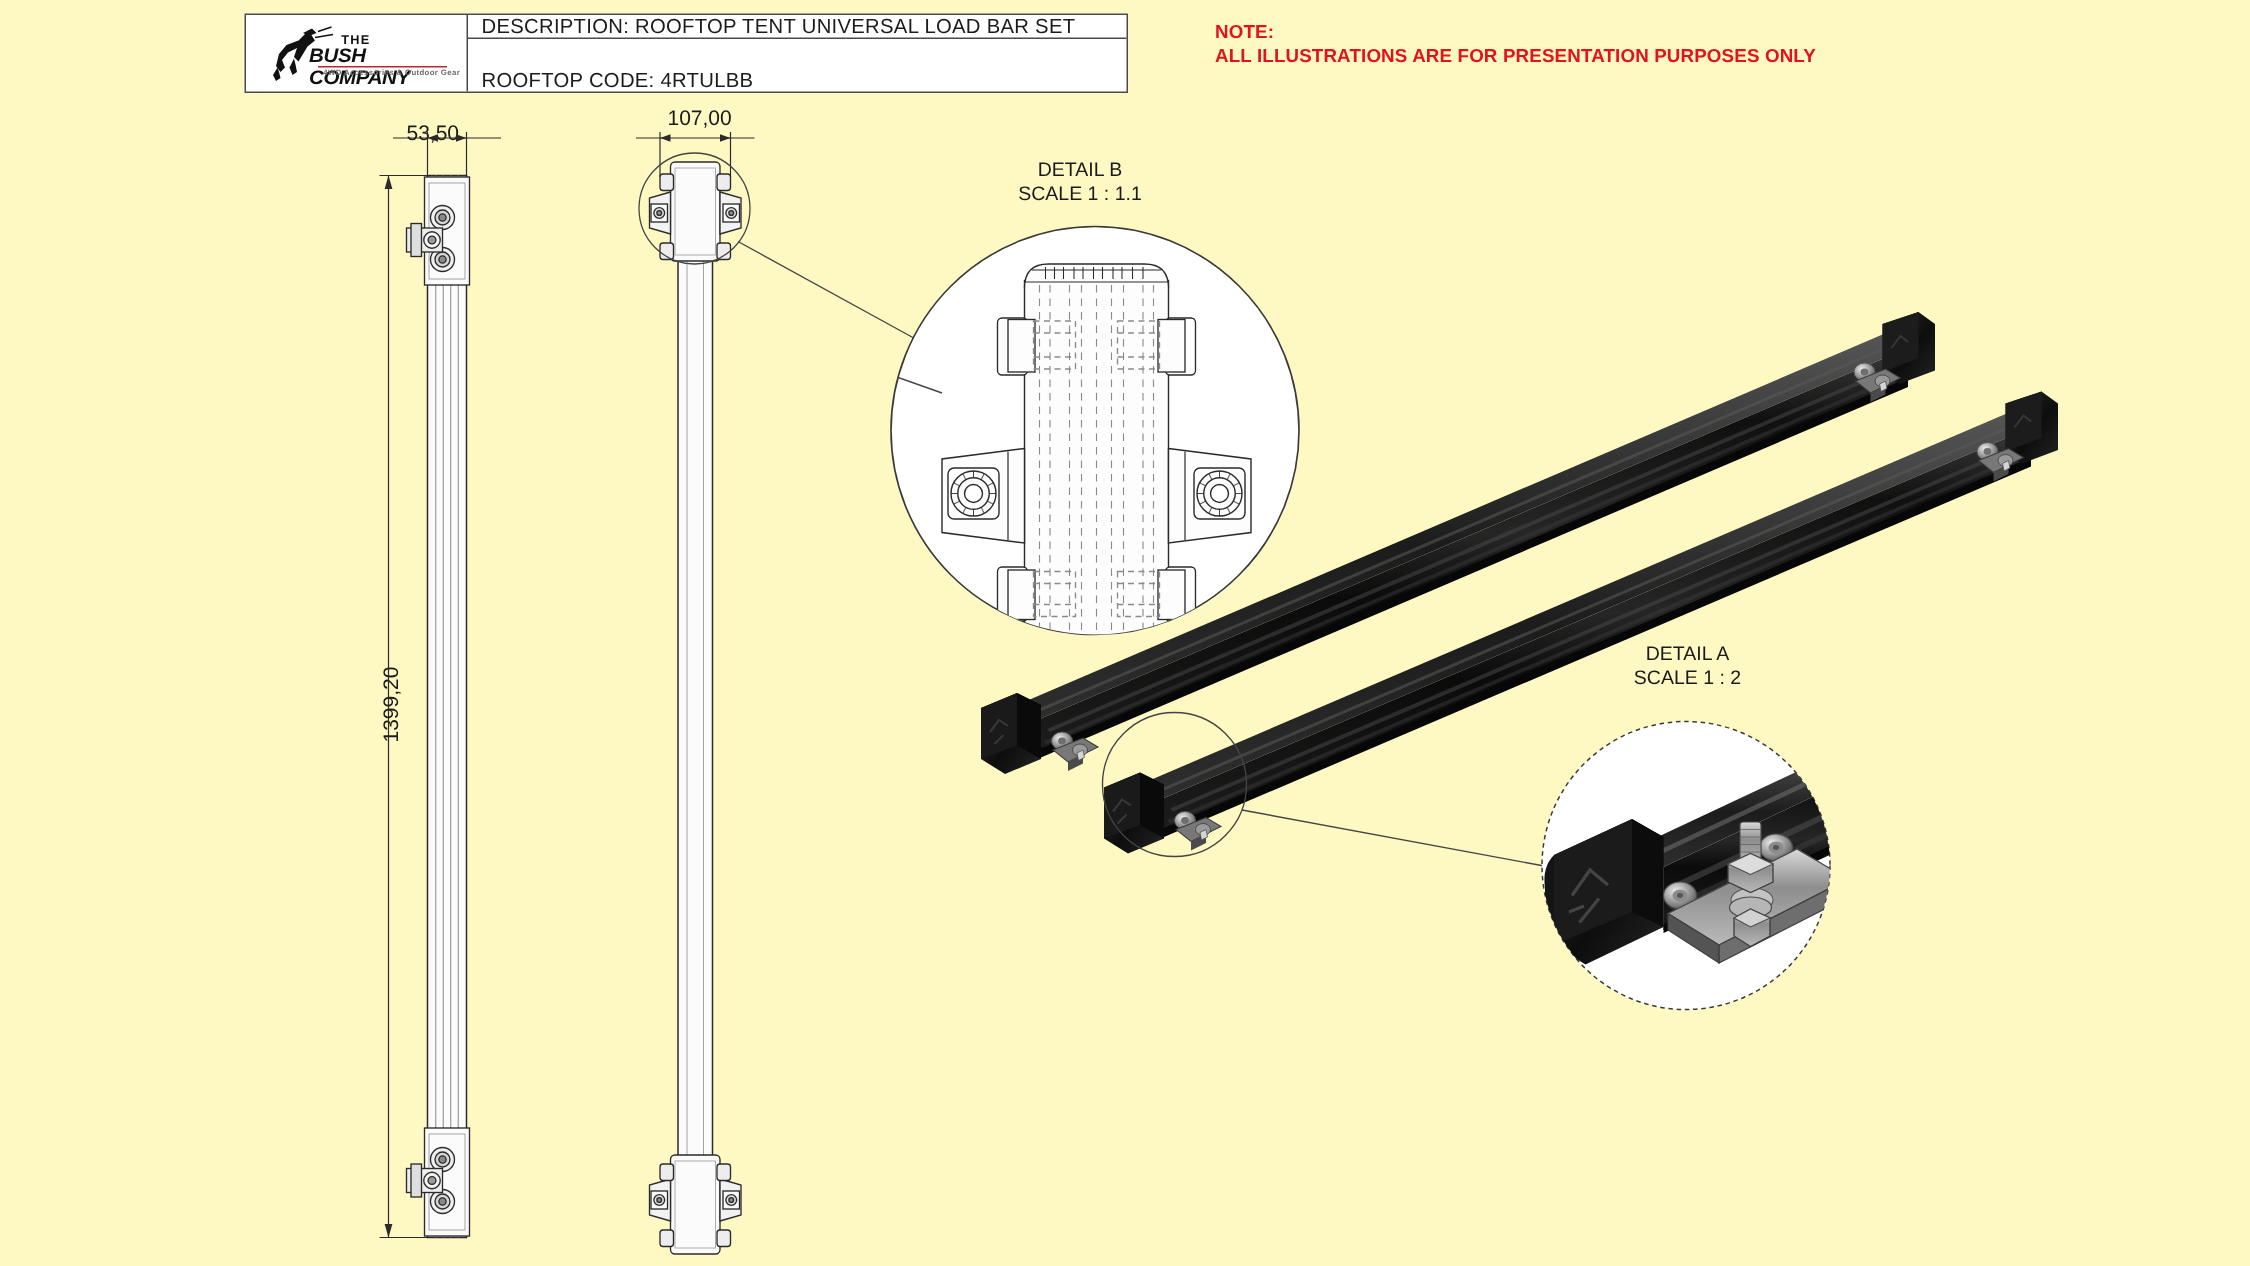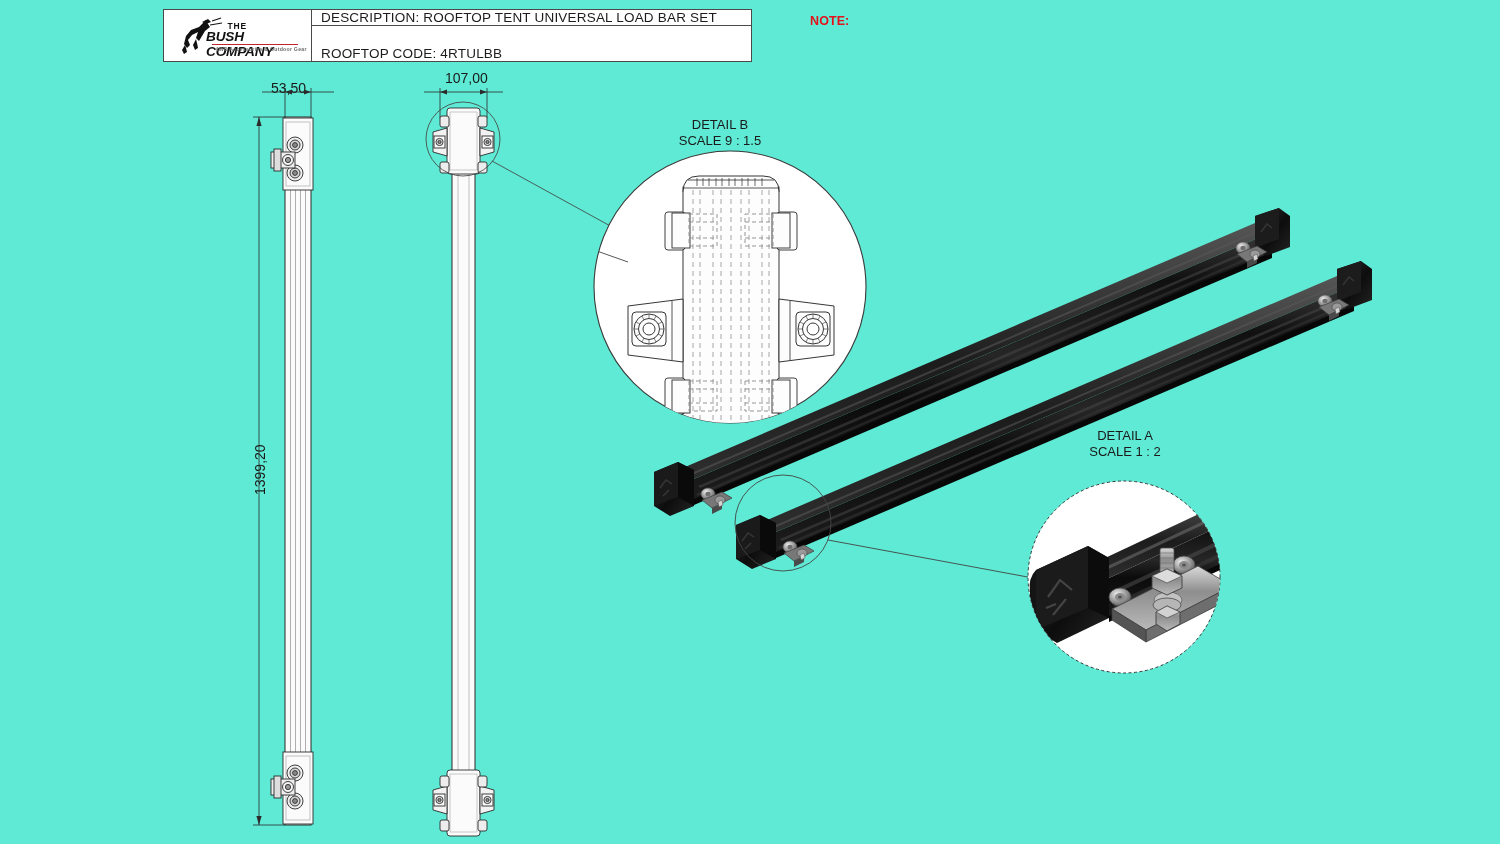--- a/index.html
+++ b/index.html
@@ -12,21 +12,21 @@
     width: 1500px;
     height: 844px;
     position: relative;
     overflow: hidden;
     font-family: "Liberation Sans", sans-serif;
     color: #1a1a1a;
   }
   .sheet {
     position: absolute;
     inset: 0;
-    background: #5eead4;
+    background: #fef9c3;
   }
 
   
   .title-block {
     position: absolute;
     left: 163px;
     top: 9px;
     width: 589px;
     height: 53px;
     border: 1.4px solid #4a4a4a;
@@ -185,31 +185,32 @@
       </div>
     </div>
     <div class="tb-text-cell">
       <div class="tb-row first">DESCRIPTION: ROOFTOP TENT UNIVERSAL LOAD BAR SET</div>
       <div class="tb-row">ROOFTOP CODE: 4RTULBB</div>
     </div>
   </div>
 
   <div class="note-block">
     <div>NOTE:</div>
+    <div class="l2">ALL ILLUSTRATIONS ARE FOR PRESENTATION PURPOSES ONLY</div>
   </div>
 
   <div class="dim-text" style="left:271px; top:80px;">53,50</div>
 
   <div class="dim-text" style="left:445px; top:70px;">107,00</div>
 
   <div class="dim-text vert" style="left:252px; top:495px;">1399,20</div>
 
-  <div class="detail-label" style="left:630px; top:105px; width:180px;margin-top:12px;">
+  <div class="detail-label" style="left:630px; top:105px; width:180px;">
     <div>DETAIL B</div>
-    <div>SCALE 9 : 1.5</div>
+    <div>SCALE 1 : 1.1</div>
   </div>
 
   <div class="detail-label" style="left:1030px; top:428px; width:190px;">
     <div>DETAIL A</div>
     <div>SCALE 1 : 2</div>
   </div>
 
   <svg class="layer" viewBox="0 0 1500 844">
     <defs>
       <linearGradient id="barFace" x1="0" y1="0" x2="0" y2="1">

